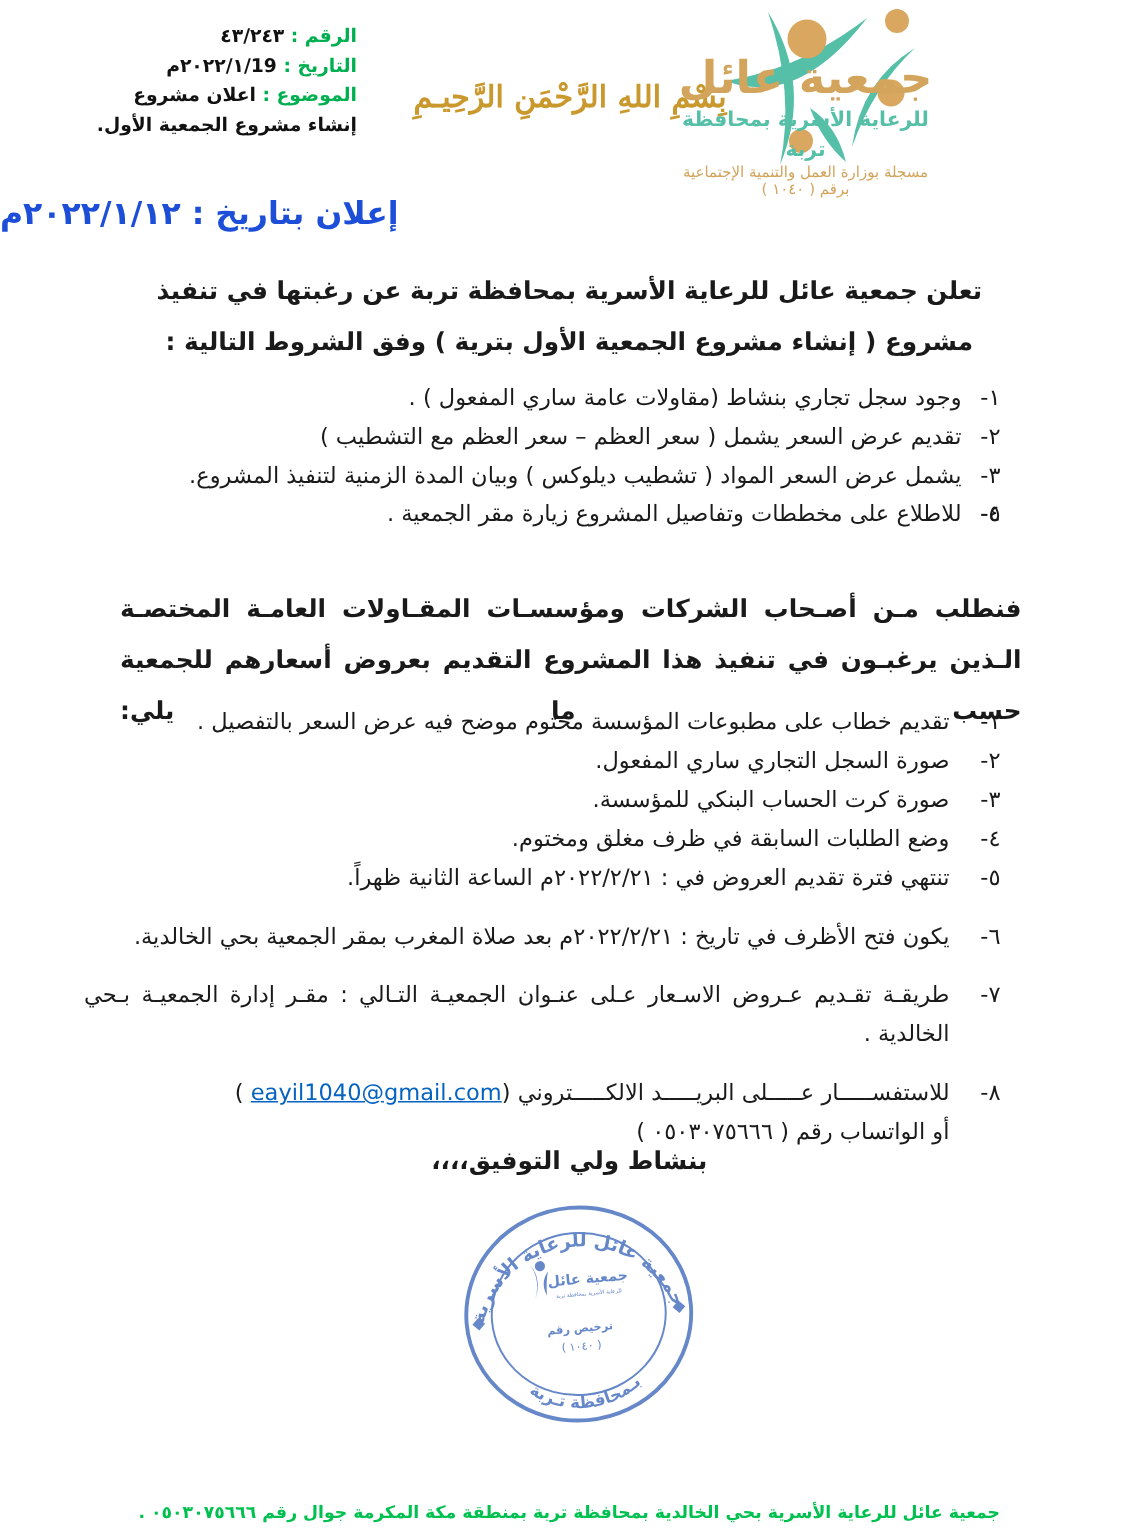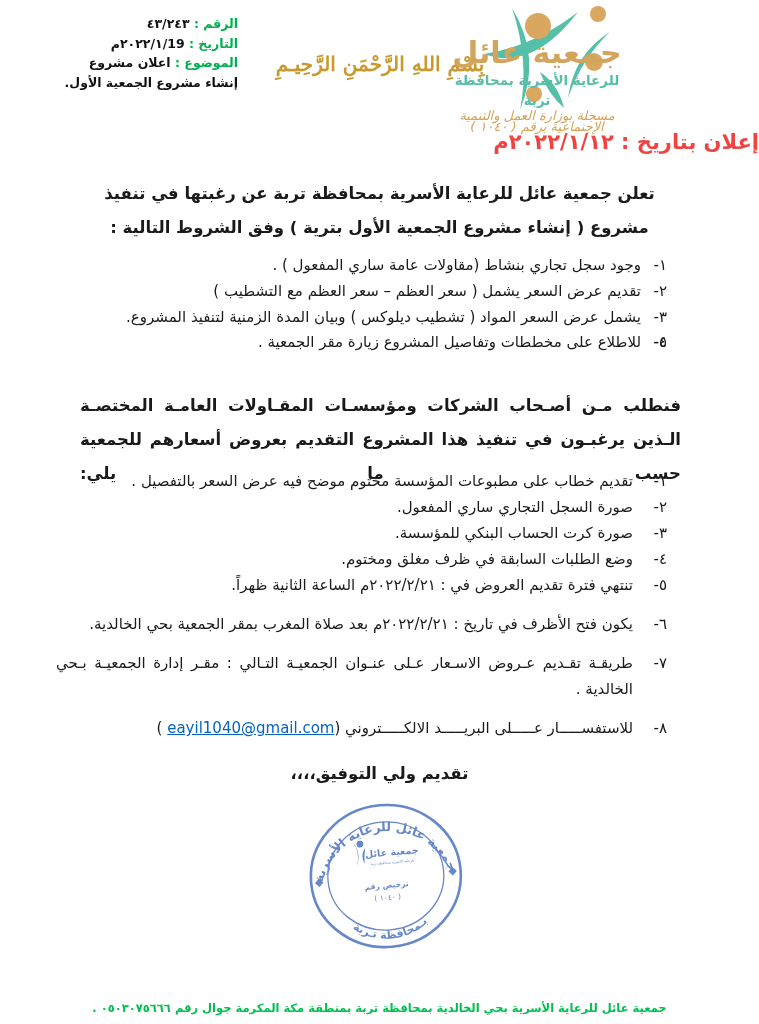--- a/index.html
+++ b/index.html
@@ -24,26 +24,26 @@
     color:#c9992e; font-size:20px; font-weight:bold;
     font-family:"DejaVu Serif", serif;
   }
 
   
   .logo { position:absolute; top:2px; left:446px; width:310px; height:116px; }
   .logo-mark { position:absolute; right:142px; top:0; }
   .logo-text { position:absolute; left:2px; top:34px; width:178px; text-align:center; }
   .logo-name { color:#d2a45c; font-size:30px; font-weight:bold; line-height:34px; }
   .logo-tagline { color:#56bfa7; font-size:13.5px; font-weight:bold; line-height:20px; }
-  .logo-reg { color:#d2a45c; font-size:13px; line-height:11px;font-style:italic; }
+  .logo-reg { color:#d2a45c; font-size:10px; line-height:11px; }
 
   
   .title {
-    position:absolute; top:130px; right:0; left:0; text-align:right;
-    color:#ef4444; font-size:21px; font-weight:bold;margin-left:28px;
+    position:absolute; top:130px; right:0; left:0; text-align:left;
+    color:#1d4ed8; font-size:21px; font-weight:bold;
   }
 
   
   .intro {
     position:absolute; top:177px; right:78px; left:78px; text-align:center;
     font-size:16.5px; font-weight:bold; line-height:34px;
   }
   .conditions {
     position:absolute; top:253px; right:92px; left:58px;
     font-size:15px; line-height:25.8px;
@@ -135,24 +135,25 @@
   <div class="requirements">
     <div class="li"><span class="num">١-</span><span>تقديم خطاب على مطبوعات المؤسسة مختوم موضح فيه عرض السعر بالتفصيل .</span></div>
     <div class="li"><span class="num">٢-</span><span>صورة السجل التجاري ساري المفعول.</span></div>
     <div class="li"><span class="num">٣-</span><span>صورة كرت الحساب البنكي للمؤسسة.</span></div>
     <div class="li"><span class="num">٤-</span><span>وضع الطلبات السابقة في ظرف مغلق ومختوم.</span></div>
     <div class="li"><span class="num">٥-</span><span>تنتهي فترة تقديم العروض في :  ٢٠٢٢/٢/٢١م الساعة الثانية ظهراً.</span></div>
     <div class="li spaced"><span class="num">٦-</span><span>يكون فتح الأظرف في تاريخ : ٢٠٢٢/٢/٢١م بعد صلاة المغرب بمقر الجمعية بحي الخالدية.</span></div>
     <div class="li spaced justify"><span class="num">٧-</span><span>طريقـة تقـديم عـروض الاسـعار عـلى عنـوان الجمعيـة التـالي : مقـر إدارة الجمعيـة بـحي الخالدية .</span></div>
     <div class="li spaced">
       <span class="num">٨-</span><span>للاستفســـــار عـــــلى البريـــــد الالكـــــتروني (</span><a class="email-link" dir="ltr" href="#">eayil1040@gmail.com</a><span> )</span>
+      <div>أو الواتساب رقم ( ٠٥٠٣٠٧٥٦٦٦ )</div>
     </div>
   </div>
 
-  <div class="closing">تقديم ولي التوفيق،،،،</div>
+  <div class="closing">بنشاط ولي التوفيق،،،،</div>
 
   <div class="stamp">
     <svg width="176" height="160" viewBox="0 0 176 160">
       <g stroke="#5b7fc4" fill="none">
         <ellipse cx="88" cy="78" rx="75" ry="71" stroke-width="2.6"></ellipse>
         <ellipse cx="88" cy="78" rx="58" ry="54" stroke-width="1.3"></ellipse>
       </g>
       <defs>
         <path id="arcTop" d="M 22,96 A 66,63 0 1 1 154,96" fill="none"></path>
         <path id="arcBottom" d="M 32,100 A 58,55 0 0 0 144,100" fill="none"></path>

